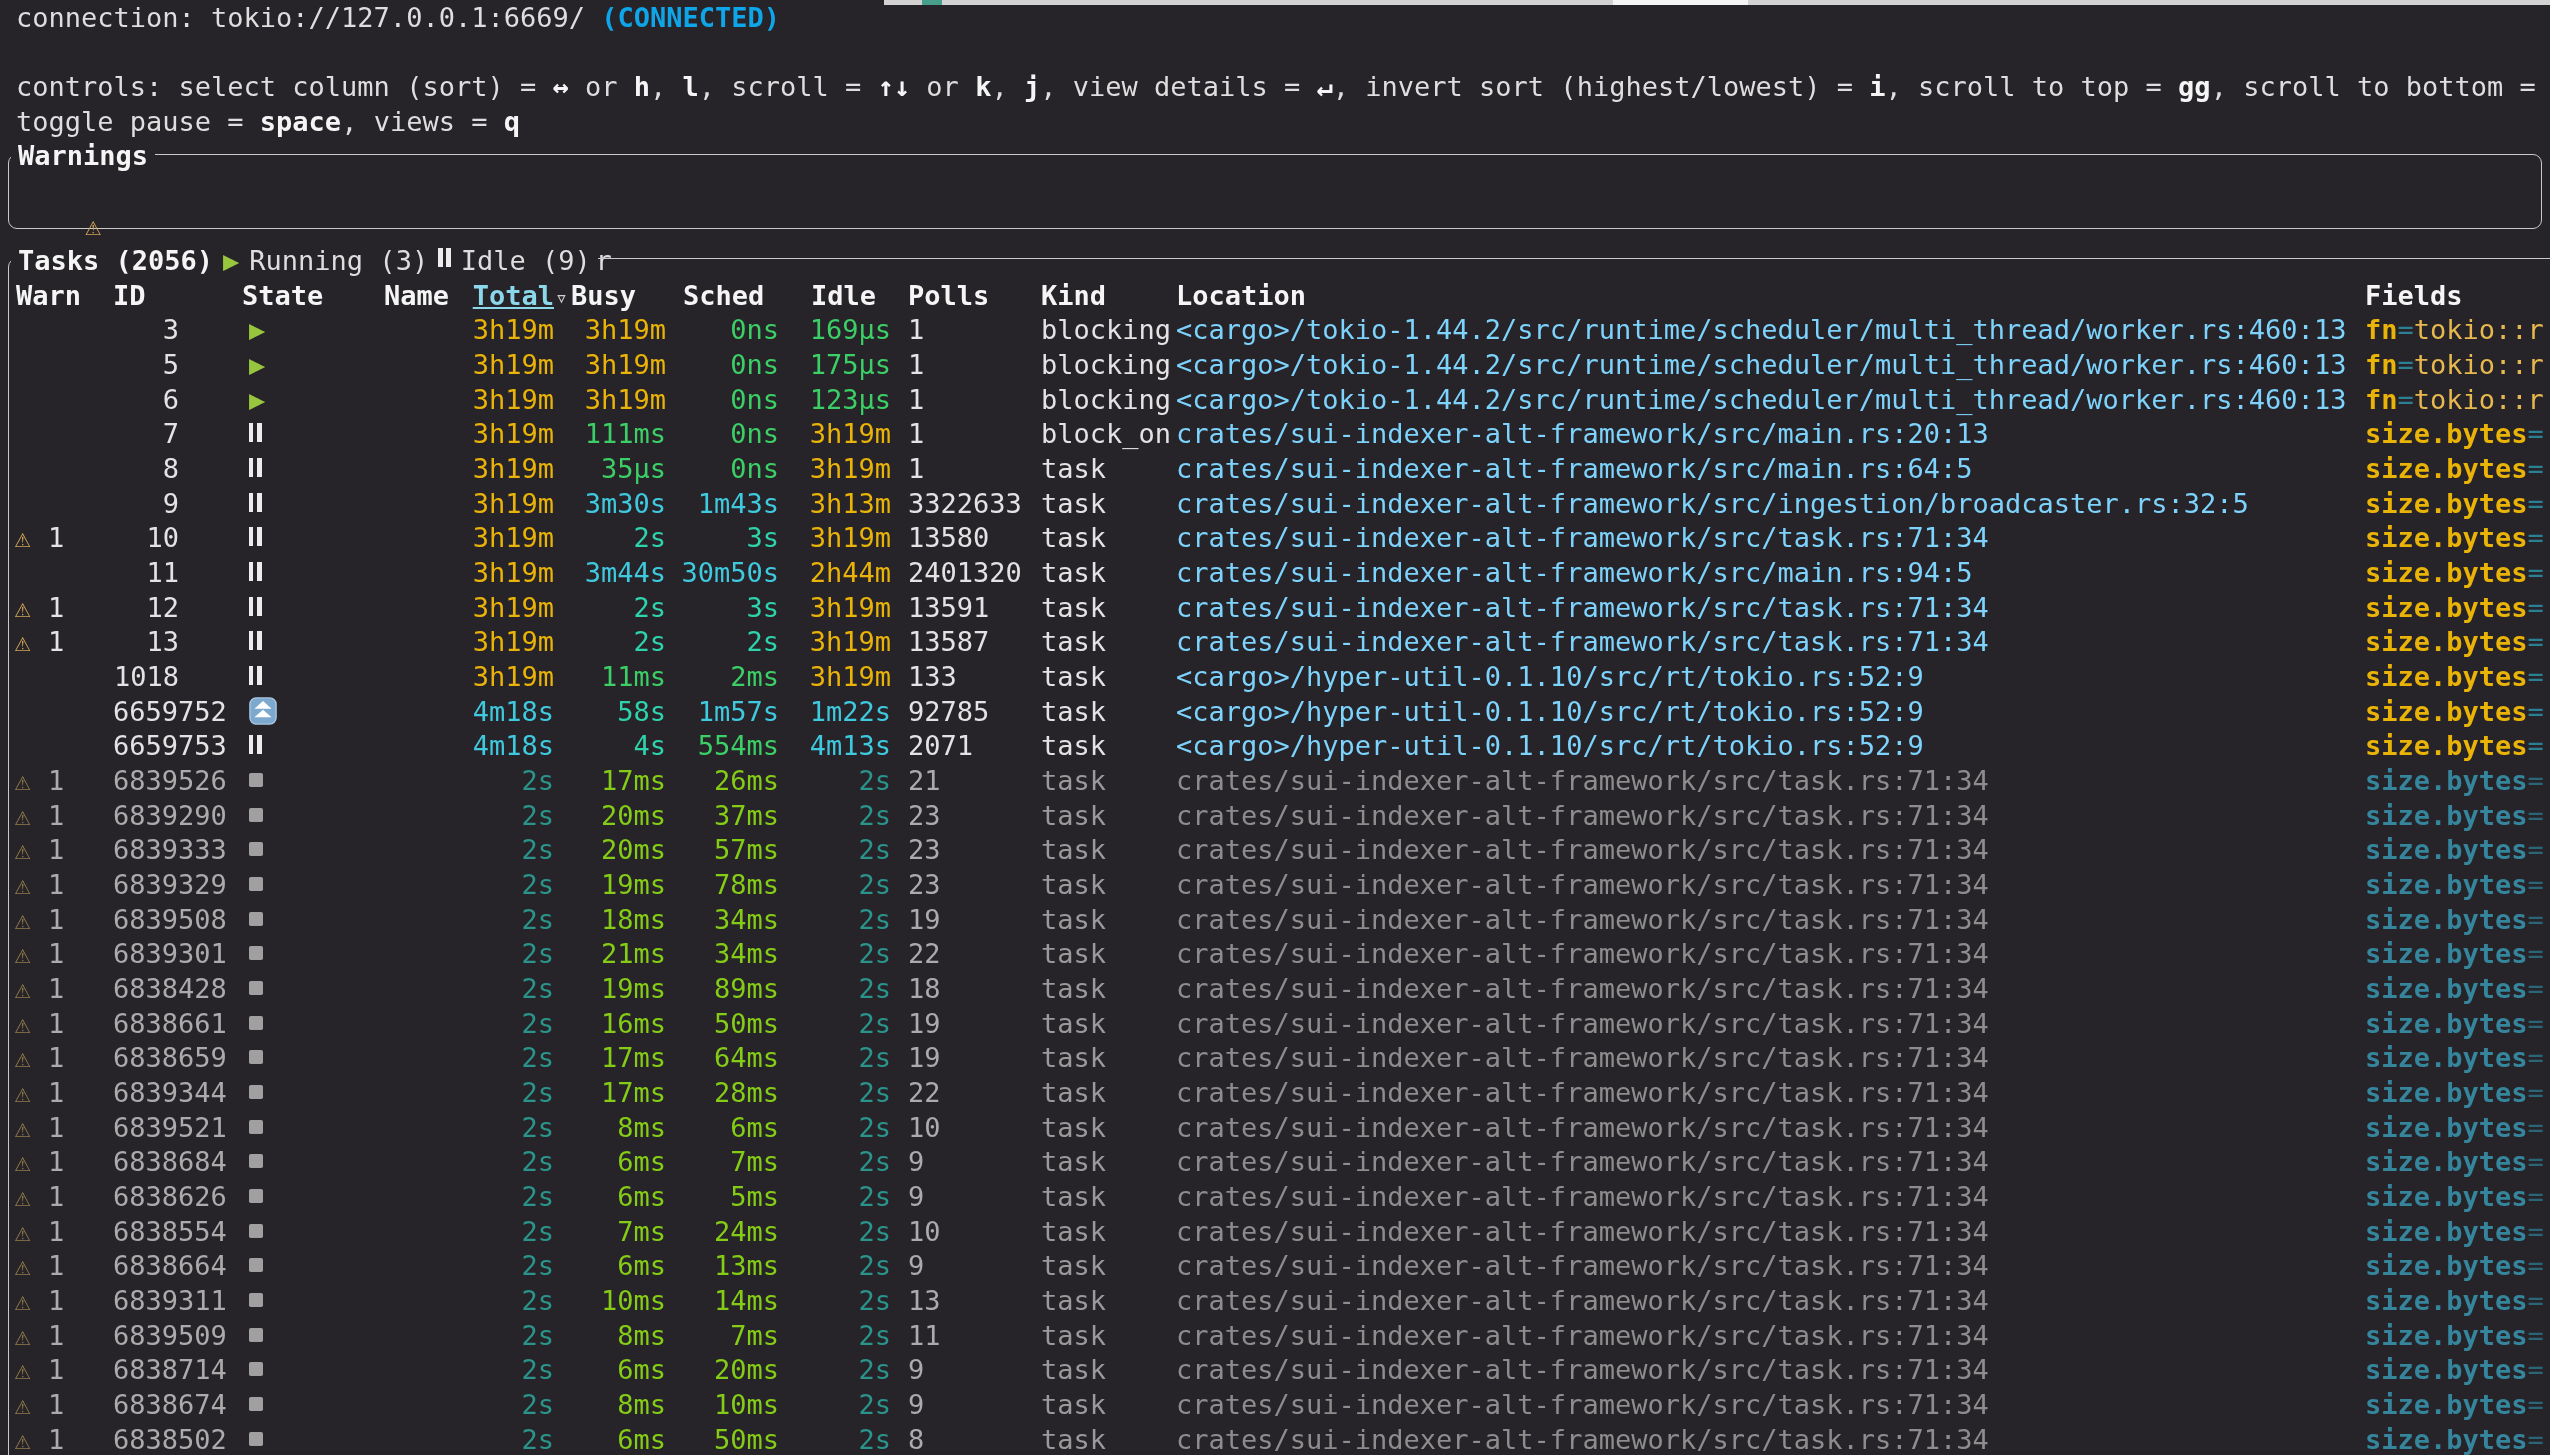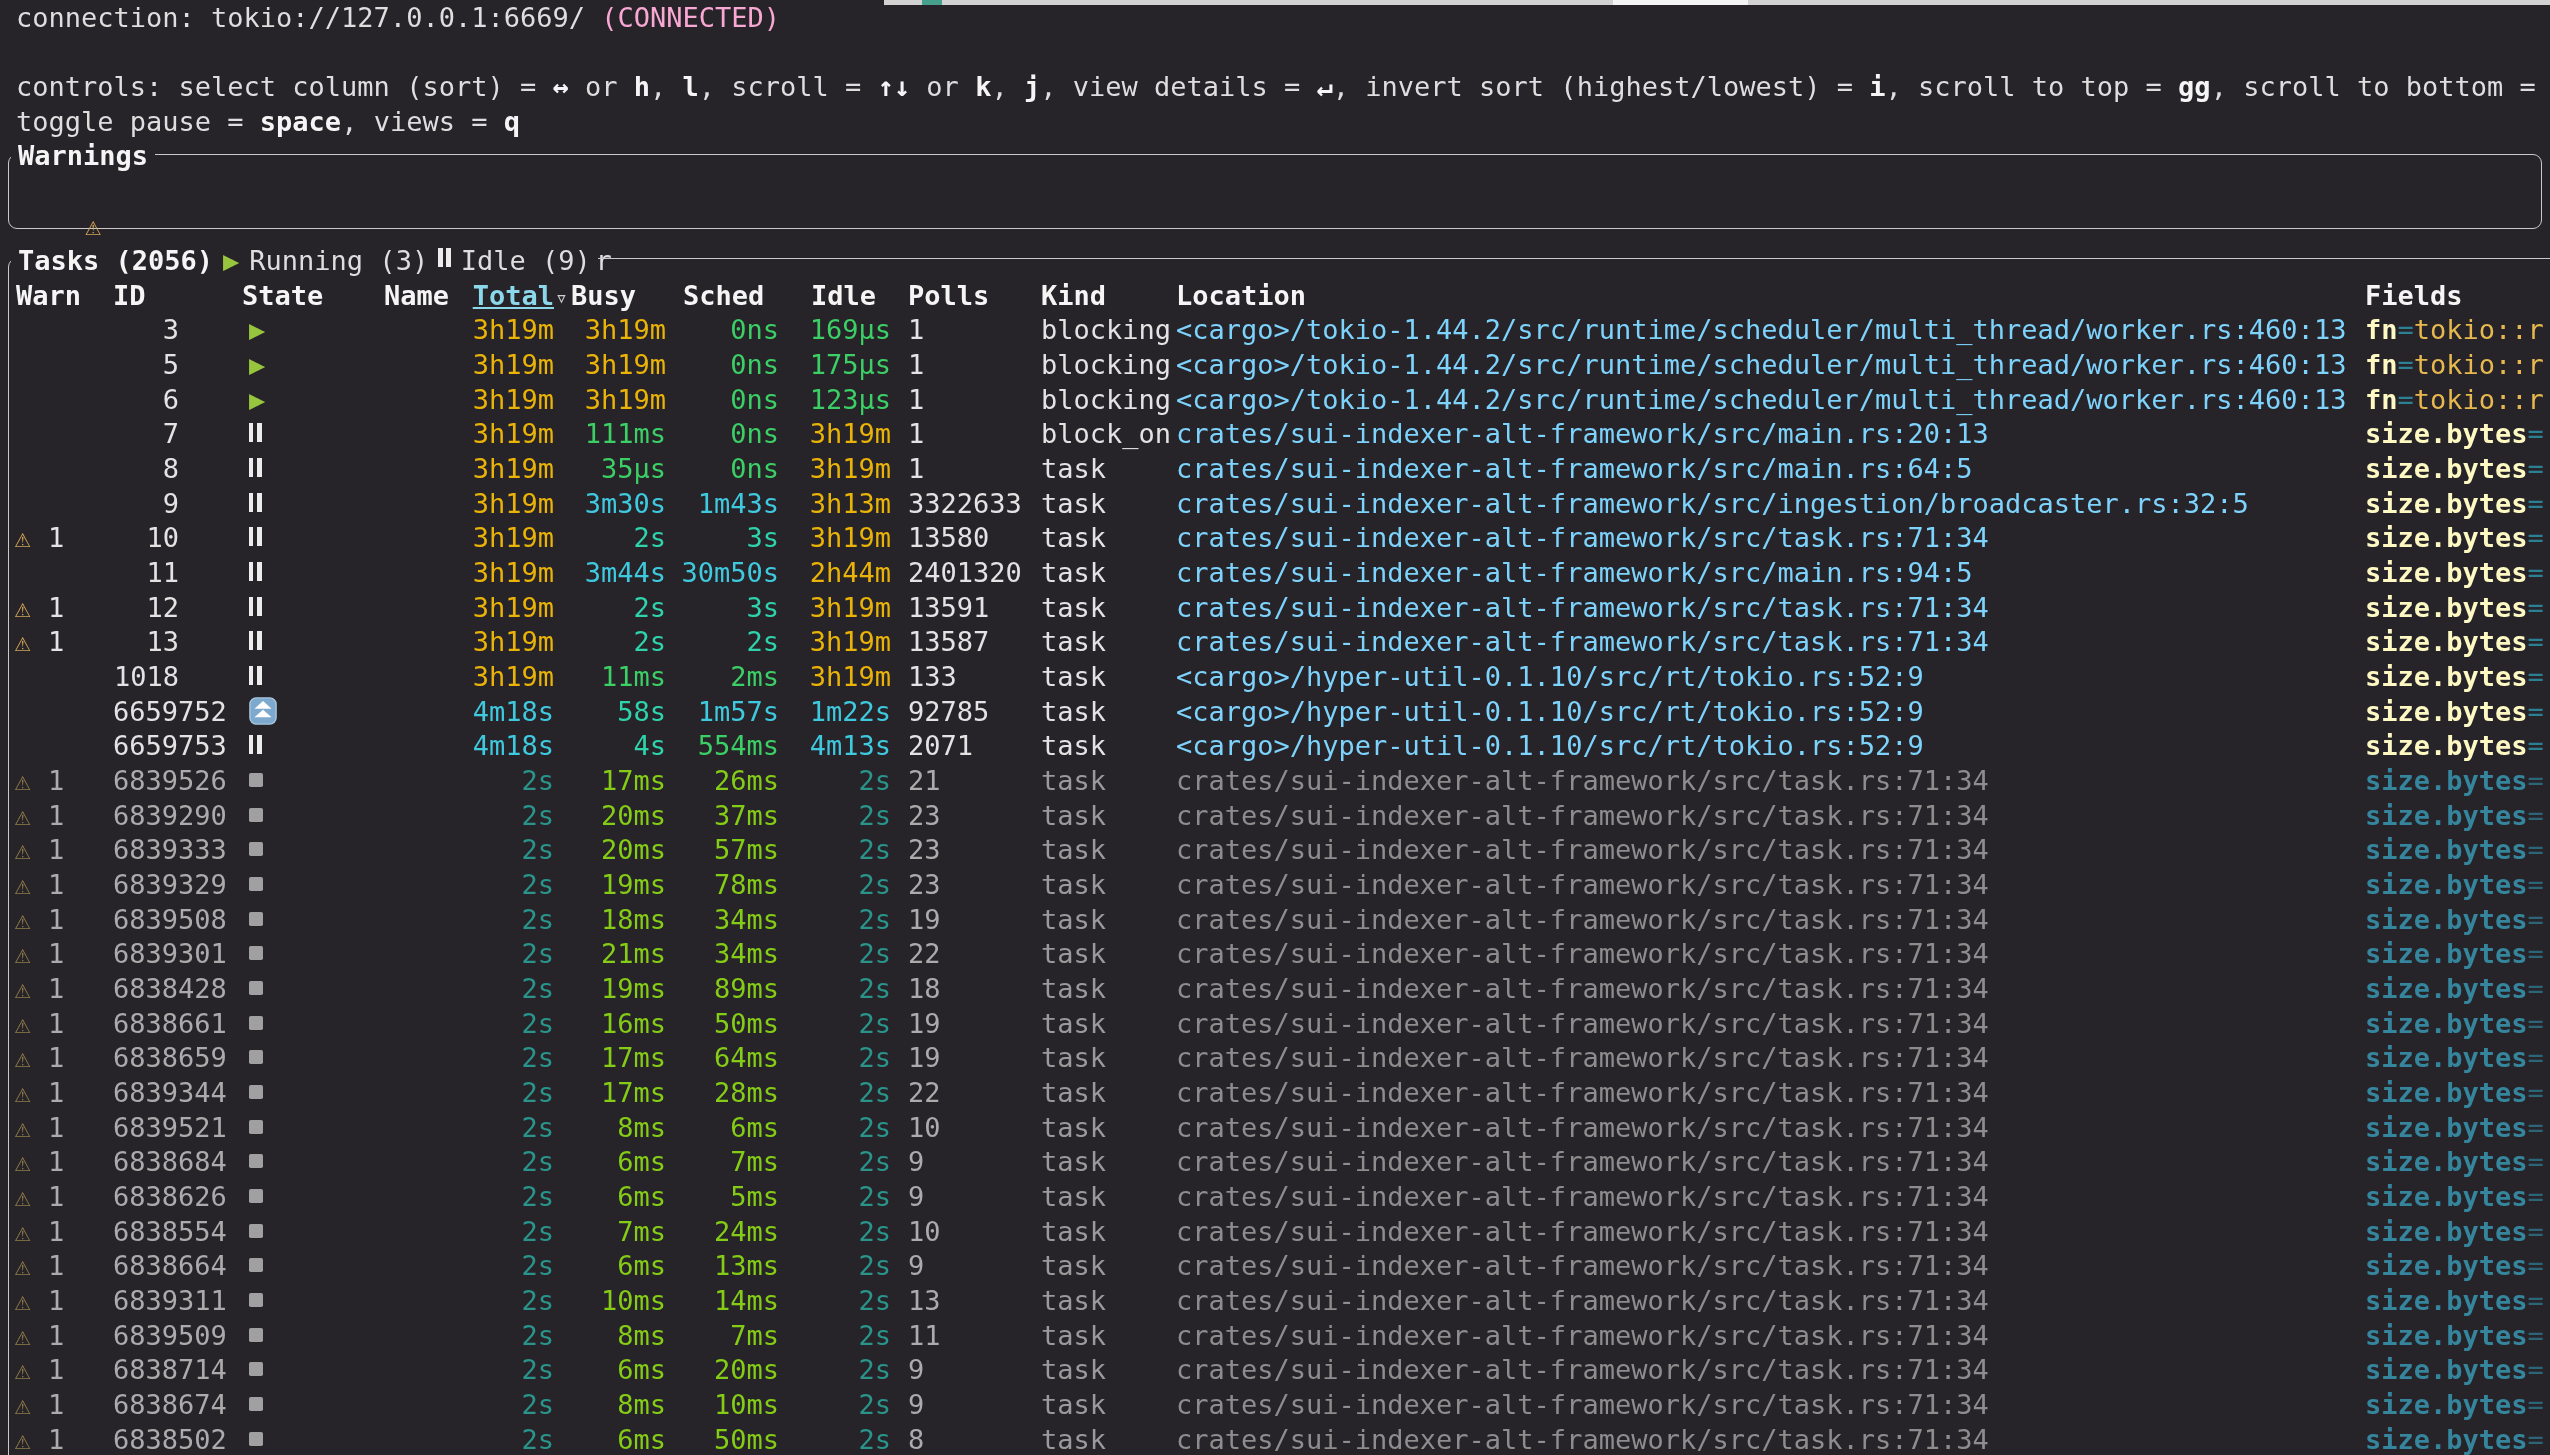--- a/index.html
+++ b/index.html
@@ -7,21 +7,21 @@
        font-family:"DejaVu Sans Mono",monospace;font-size:27px;color:#dedede;}
   .screen{position:absolute;inset:0;width:2550px;height:1456px;}
   .b{font-weight:bold;color:#f5f5f5;}
   
   .strip{position:absolute;top:0;height:5.4px;}
   .strip-a{left:884px;width:1666px;background:#d2d2d2;}
   .strip-b{left:1613px;width:135px;background:#f4f4f4;}
   .strip-c{left:922px;width:20px;background:#46a08c;}
   
   .tline{position:absolute;left:16px;height:35px;line-height:35px;white-space:pre;color:#dedede;}
-  .connected{font-weight:normal;color:#f9a8d4;}
+  .connected{font-weight:bold;color:#0ea5e9;}
   
   .box{position:absolute;border:1.8px solid #c9c9c9;border-radius:9px;background:transparent;}
   .warnings-box{left:8px;top:154px;width:2532px;height:73px;}
   .tasks-box{left:8px;top:258px;width:2554px;height:1256px;}
   .box-title{position:absolute;background:#262329;white-space:pre;line-height:35px;height:35px;
              display:flex;align-items:center;padding:0 7.2px;z-index:3;}
   .warn-title{left:10.8px;top:138px;font-weight:bold;color:#f5f5f5;}
   .tasks-title{left:10.8px;top:243px;column-gap:10px;}
   .warn-item{position:absolute;left:20px;top:173px;height:35px;line-height:35px;white-space:pre;}
   .warn-item .txt{position:absolute;left:39px;white-space:pre;}
@@ -48,21 +48,21 @@
   .c-loc{left:1176px;color:#7dd3fc;}
   .c-fields{left:2365px;}
   .sorted{color:#8ad8ea !important;text-decoration:underline;}
   .sort-arrow{left:555px;color:#cfcfcf;font-size:21.5px;transform:translateY(1.8px);}
   
   .dur-h{color:#eab308;}
   .dur-m{color:#3fc9de;}
   .dur-s{color:#2fd3ab;}   .dur-s-dim{color:#2a948b;}
   .dur-sub{color:#3bcf66;} .dur-sub-dim{color:#84cc16;}
   
-  .fkey{position:relative !important;font-weight:bold;color:#fef9c3;}
+  .fkey{position:relative !important;font-weight:bold;color:#eab308;}
   .feq{position:relative !important;color:#2b8193;}
   .fval{position:relative !important;color:#e6b84e;}
   
   .pausebars{display:inline-block;position:relative !important;width:12.6px;height:19px;vertical-align:middle;margin-top:-5.4px;
     background:linear-gradient(90deg,#ececec 0 4.5px,transparent 4.5px 8px,#ececec 8px 12.6px);}
   .donesq{display:inline-block;position:relative !important;width:13.5px;height:13.5px;vertical-align:middle;margin-top:-5.4px;
     background:#a0a0a0;border-radius:1.8px;}
   .woken-svg{vertical-align:middle;margin-top:-4.5px;}
   
   .dim .c-id,.dim .c-polls,.dim .c-warnnum{color:#ababab;}

